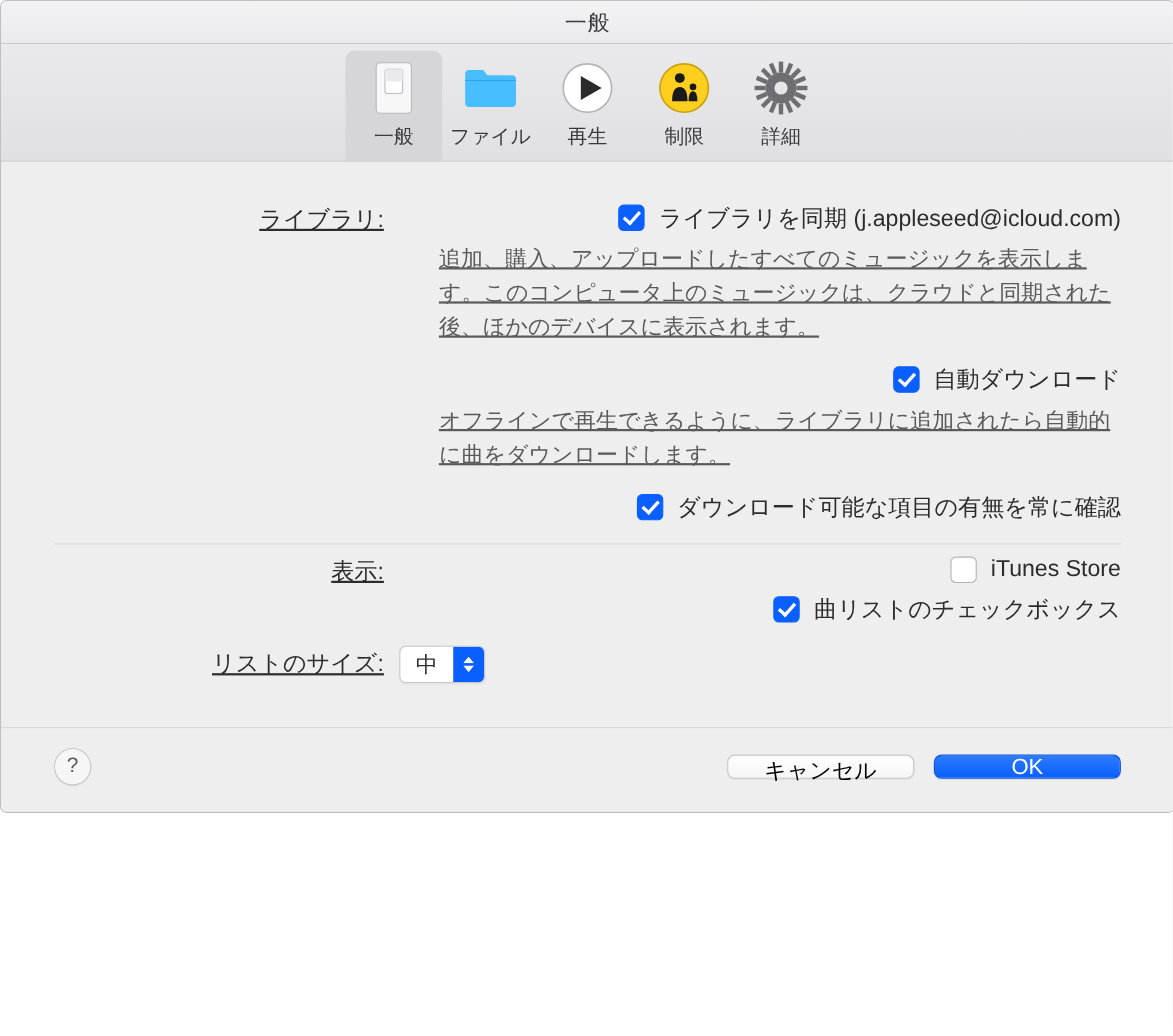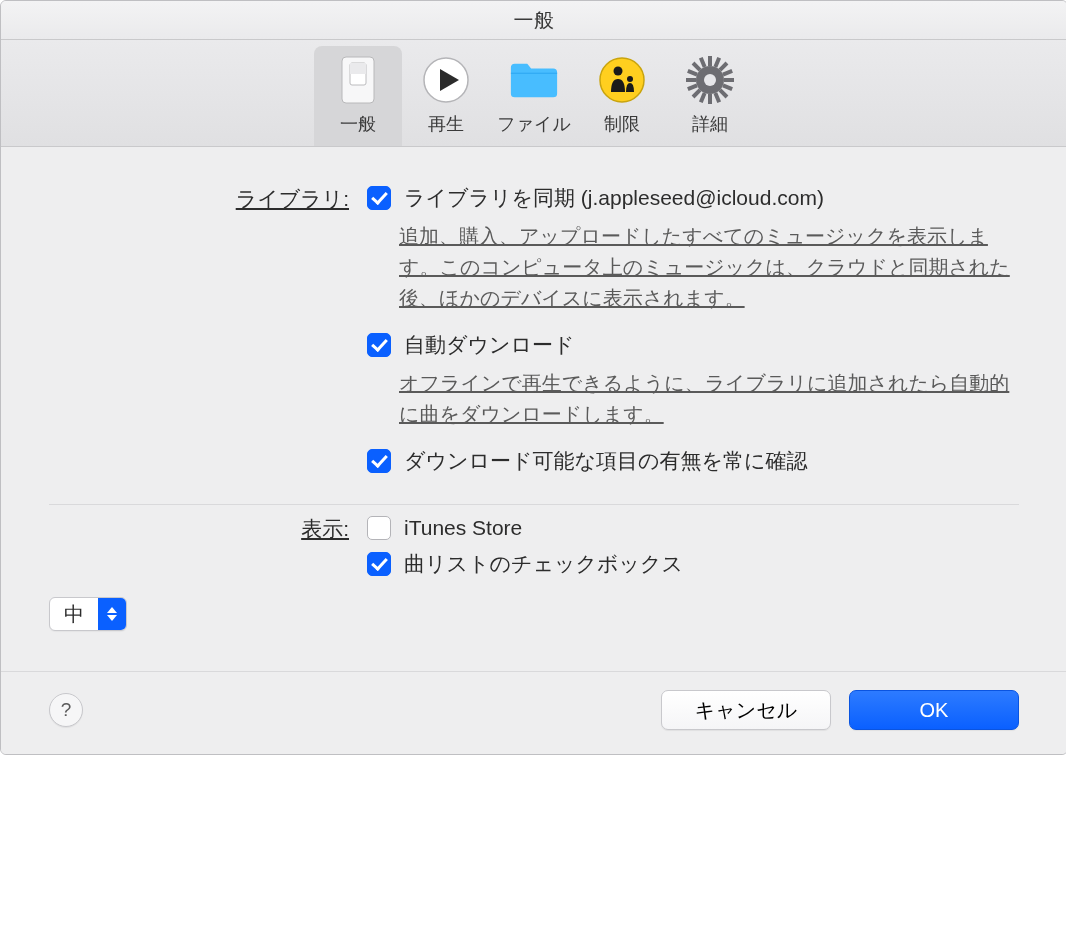--- a/index.html
+++ b/index.html
@@ -83,20 +83,21 @@
     text-align:right;
     padding-top:2px;
     text-decoration:underline;
   }
   .ctrl-col{flex:1;max-width:660px}
   .cb-line{
     display:flex;
     align-items:center;
     gap:10px;
     margin-bottom:6px;
+    justify-content:flex-end;
   }
   .desc{
     color:var(--muted);
     font-size:20px;
     line-height:1.55;
     margin:8px 0 16px 36px;
     text-decoration:underline;
   }
   input[type=checkbox].mac{
     appearance:none;-webkit-appearance:none;
@@ -145,21 +146,21 @@
   }
   .help{
     width:32px;height:32px;border-radius:50%;
     background:#f6f6f7;border:1px solid #c8c8cc;
     display:flex;align-items:center;justify-content:center;
     color:#5a5a5a;font-size:19px;cursor:pointer;
     box-shadow:0 1px 1px rgba(0,0,0,.06);
   }
   .spacer{flex:1}
   .btn{
-    min-width:170px;height:40px;
+    min-width:170px;height:22px;
     border-radius:7px;font-size:20px;
     border:1px solid var(--button-border);
     background:linear-gradient(#ffffff,#f5f5f7);
     cursor:pointer;
     box-shadow:0 1px 1px rgba(0,0,0,.06);
     padding:0 22px;
   }
   .btn.primary{
     background:linear-gradient(#2d7bff,#0a60ff);
     border-color:#0a54e0;
@@ -181,35 +182,35 @@
         <svg width="40" height="50" viewBox="0 0 40 50">
           <rect x="4" y="2" width="32" height="46" rx="4" fill="#f7f7f8" stroke="#b8b8ba"></rect>
           <rect x="12" y="8" width="16" height="22" rx="2" fill="#ffffff" stroke="#bcbcbe"></rect>
           <rect x="12" y="8" width="16" height="11" fill="#eaeaec"></rect>
         </svg>
       </span>
       <span class="lbl">一般</span>
     </div>
     <div class="tab">
       <span class="icon">
+        <svg width="54" height="44" viewBox="0 0 54 44">
+          <path d="M3 10 L3 36 Q3 40 7 40 L47 40 Q51 40 51 36 L51 14 Q51 10 47 10 L24 10 L20 5 L7 5 Q3 5 3 9 Z" fill="#48bdff"></path>
+          <path d="M3 15 L51 15" stroke="#2aa6f0" stroke-width="1"></path>
+        </svg>
+      </span>
+      <span class="lbl">ファイル</span>
+    </div>
+    <div class="tab">
+      <span class="icon">
         <svg width="50" height="50" viewBox="0 0 50 50">
           <circle cx="25" cy="25" r="22" fill="#fff" stroke="#b5b5b8" stroke-width="1.5"></circle>
           <polygon points="19,14 19,36 38,25" fill="#2b2b2b"></polygon>
         </svg>
       </span>
       <span class="lbl">再生</span>
-    </div>
-    <div class="tab">
-      <span class="icon">
-        <svg width="54" height="44" viewBox="0 0 54 44">
-          <path d="M3 10 L3 36 Q3 40 7 40 L47 40 Q51 40 51 36 L51 14 Q51 10 47 10 L24 10 L20 5 L7 5 Q3 5 3 9 Z" fill="#48bdff"></path>
-          <path d="M3 15 L51 15" stroke="#2aa6f0" stroke-width="1"></path>
-        </svg>
-      </span>
-      <span class="lbl">ファイル</span>
     </div>
     <div class="tab">
       <span class="icon">
         <svg width="50" height="50" viewBox="0 0 50 50">
           <circle cx="25" cy="25" r="22" fill="#ffcf1f" stroke="#c9a40e" stroke-width="1.5"></circle>
           <circle cx="21" cy="16" r="4.5" fill="#1a1a1a"></circle>
           <path d="M14 37 Q14 24 21 24 Q28 24 28 37 Z" fill="#1a1a1a"></path>
           <circle cx="33" cy="24" r="3" fill="#1a1a1a"></circle>
           <path d="M29 37 Q29 28 33 28 Q37 28 37 37 Z" fill="#1a1a1a"></path>
         </svg>
@@ -258,21 +259,21 @@
             <span>ライブラリを同期  (j.appleseed@icloud.com)</span>
           </div>
           <div class="desc">追加、購入、アップロードしたすべてのミュージックを表示します。このコンピュータ上のミュージックは、クラウドと同期された後、ほかのデバイスに表示されます。</div>
 
           <div class="cb-line">
             <input type="checkbox" class="mac" checked="" style="">
             <span>自動ダウンロード</span>
           </div>
           <div class="desc">オフラインで再生できるように、ライブラリに追加されたら自動的に曲をダウンロードします。</div>
 
-          <div class="cb-line" style="margin-bottom:12px">
+          <div class="cb-line" style="margin-bottom:2px">
             <input type="checkbox" class="mac" checked="" style="">
             <span>ダウンロード可能な項目の有無を常に確認</span>
           </div>
         </div>
       </div>
     </div>
 
     <div class="section">
       <div class="row">
         <div class="label-col">表示:</div>
@@ -282,20 +283,21 @@
             <span>iTunes Store</span>
           </div>
           <div class="cb-line">
             <input type="checkbox" class="mac" checked="" style="">
             <span>曲リストのチェックボックス</span>
           </div>
         </div>
       </div>
 
       <div class="row" style="margin-top:12px">
+        <div class="label-col">リストのサイズ:</div>
         <div class="ctrl-col">
           <div class="select">
             <span class="val">中</span>
             <span class="arrows">
               <svg width="10" height="6" viewBox="0 0 10 6">
                   <polygon points="5,0 10,6 0,6" fill="#fff"></polygon>
                 </svg>
               <svg width="10" height="6" viewBox="0 0 10 6">
                   <polygon points="0,0 10,0 5,6" fill="#fff"></polygon>
                 </svg>

